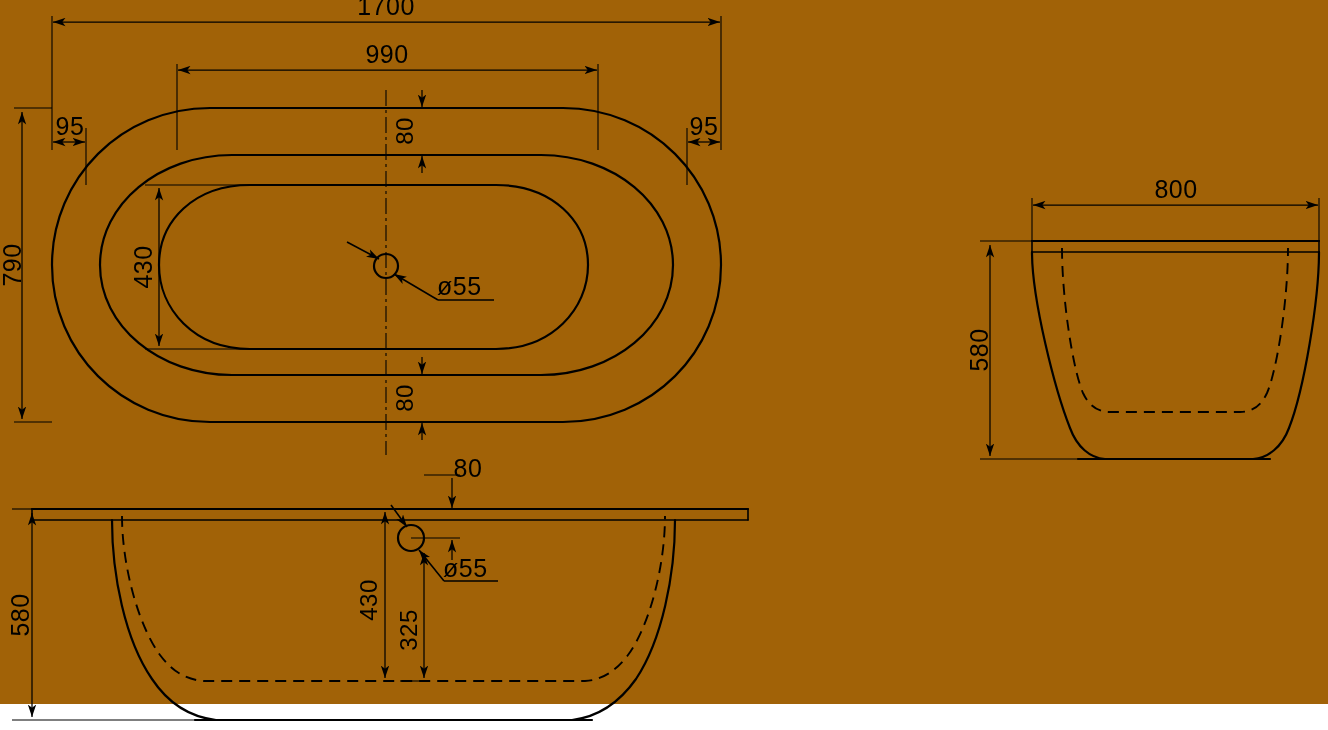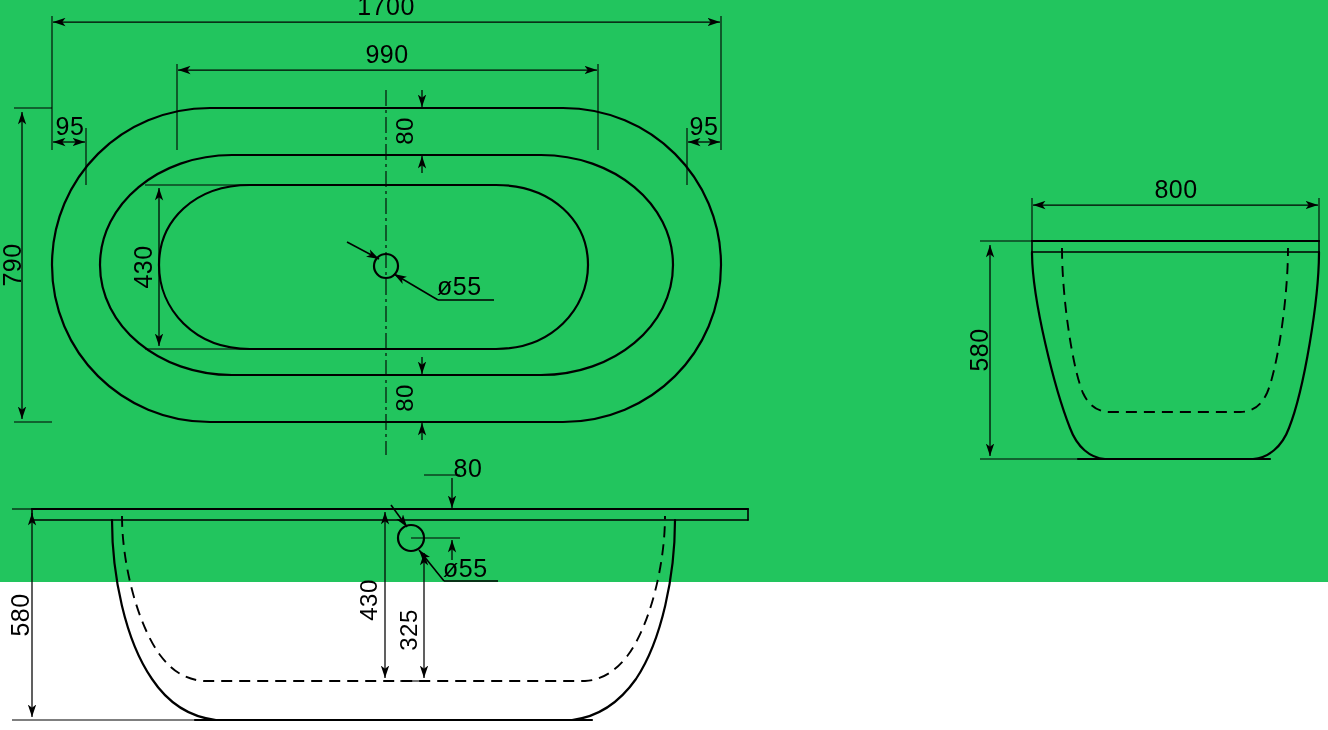--- a/index.html
+++ b/index.html
@@ -10,22 +10,22 @@
   }
   body {
     width: 1328px;
     height: 730px;
     overflow: hidden;
     font-family: "Liberation Sans", sans-serif;
   }
   #drawing-root {
     position: relative;
     width: 1328px;
-    height: 582px;
-    background: #22c55e;
+    height: 704px;
+    background: #a16207;
   }
   svg.sheet {
     display: block;
     width: 1328px;
     height: 730px;
   }
   .obj    { fill: none; stroke: #000000; stroke-width: 2.2; stroke-linecap: round; stroke-linejoin: round; }
   .objthin{ fill: none; stroke: #000000; stroke-width: 1.6; stroke-linecap: round; stroke-linejoin: round; }
   .hidden-ln { fill: none; stroke: #000000; stroke-width: 1.9; stroke-dasharray: 11 7; stroke-linecap: butt; }
   .dim    { fill: none; stroke: #000000; stroke-width: 1.25; }

